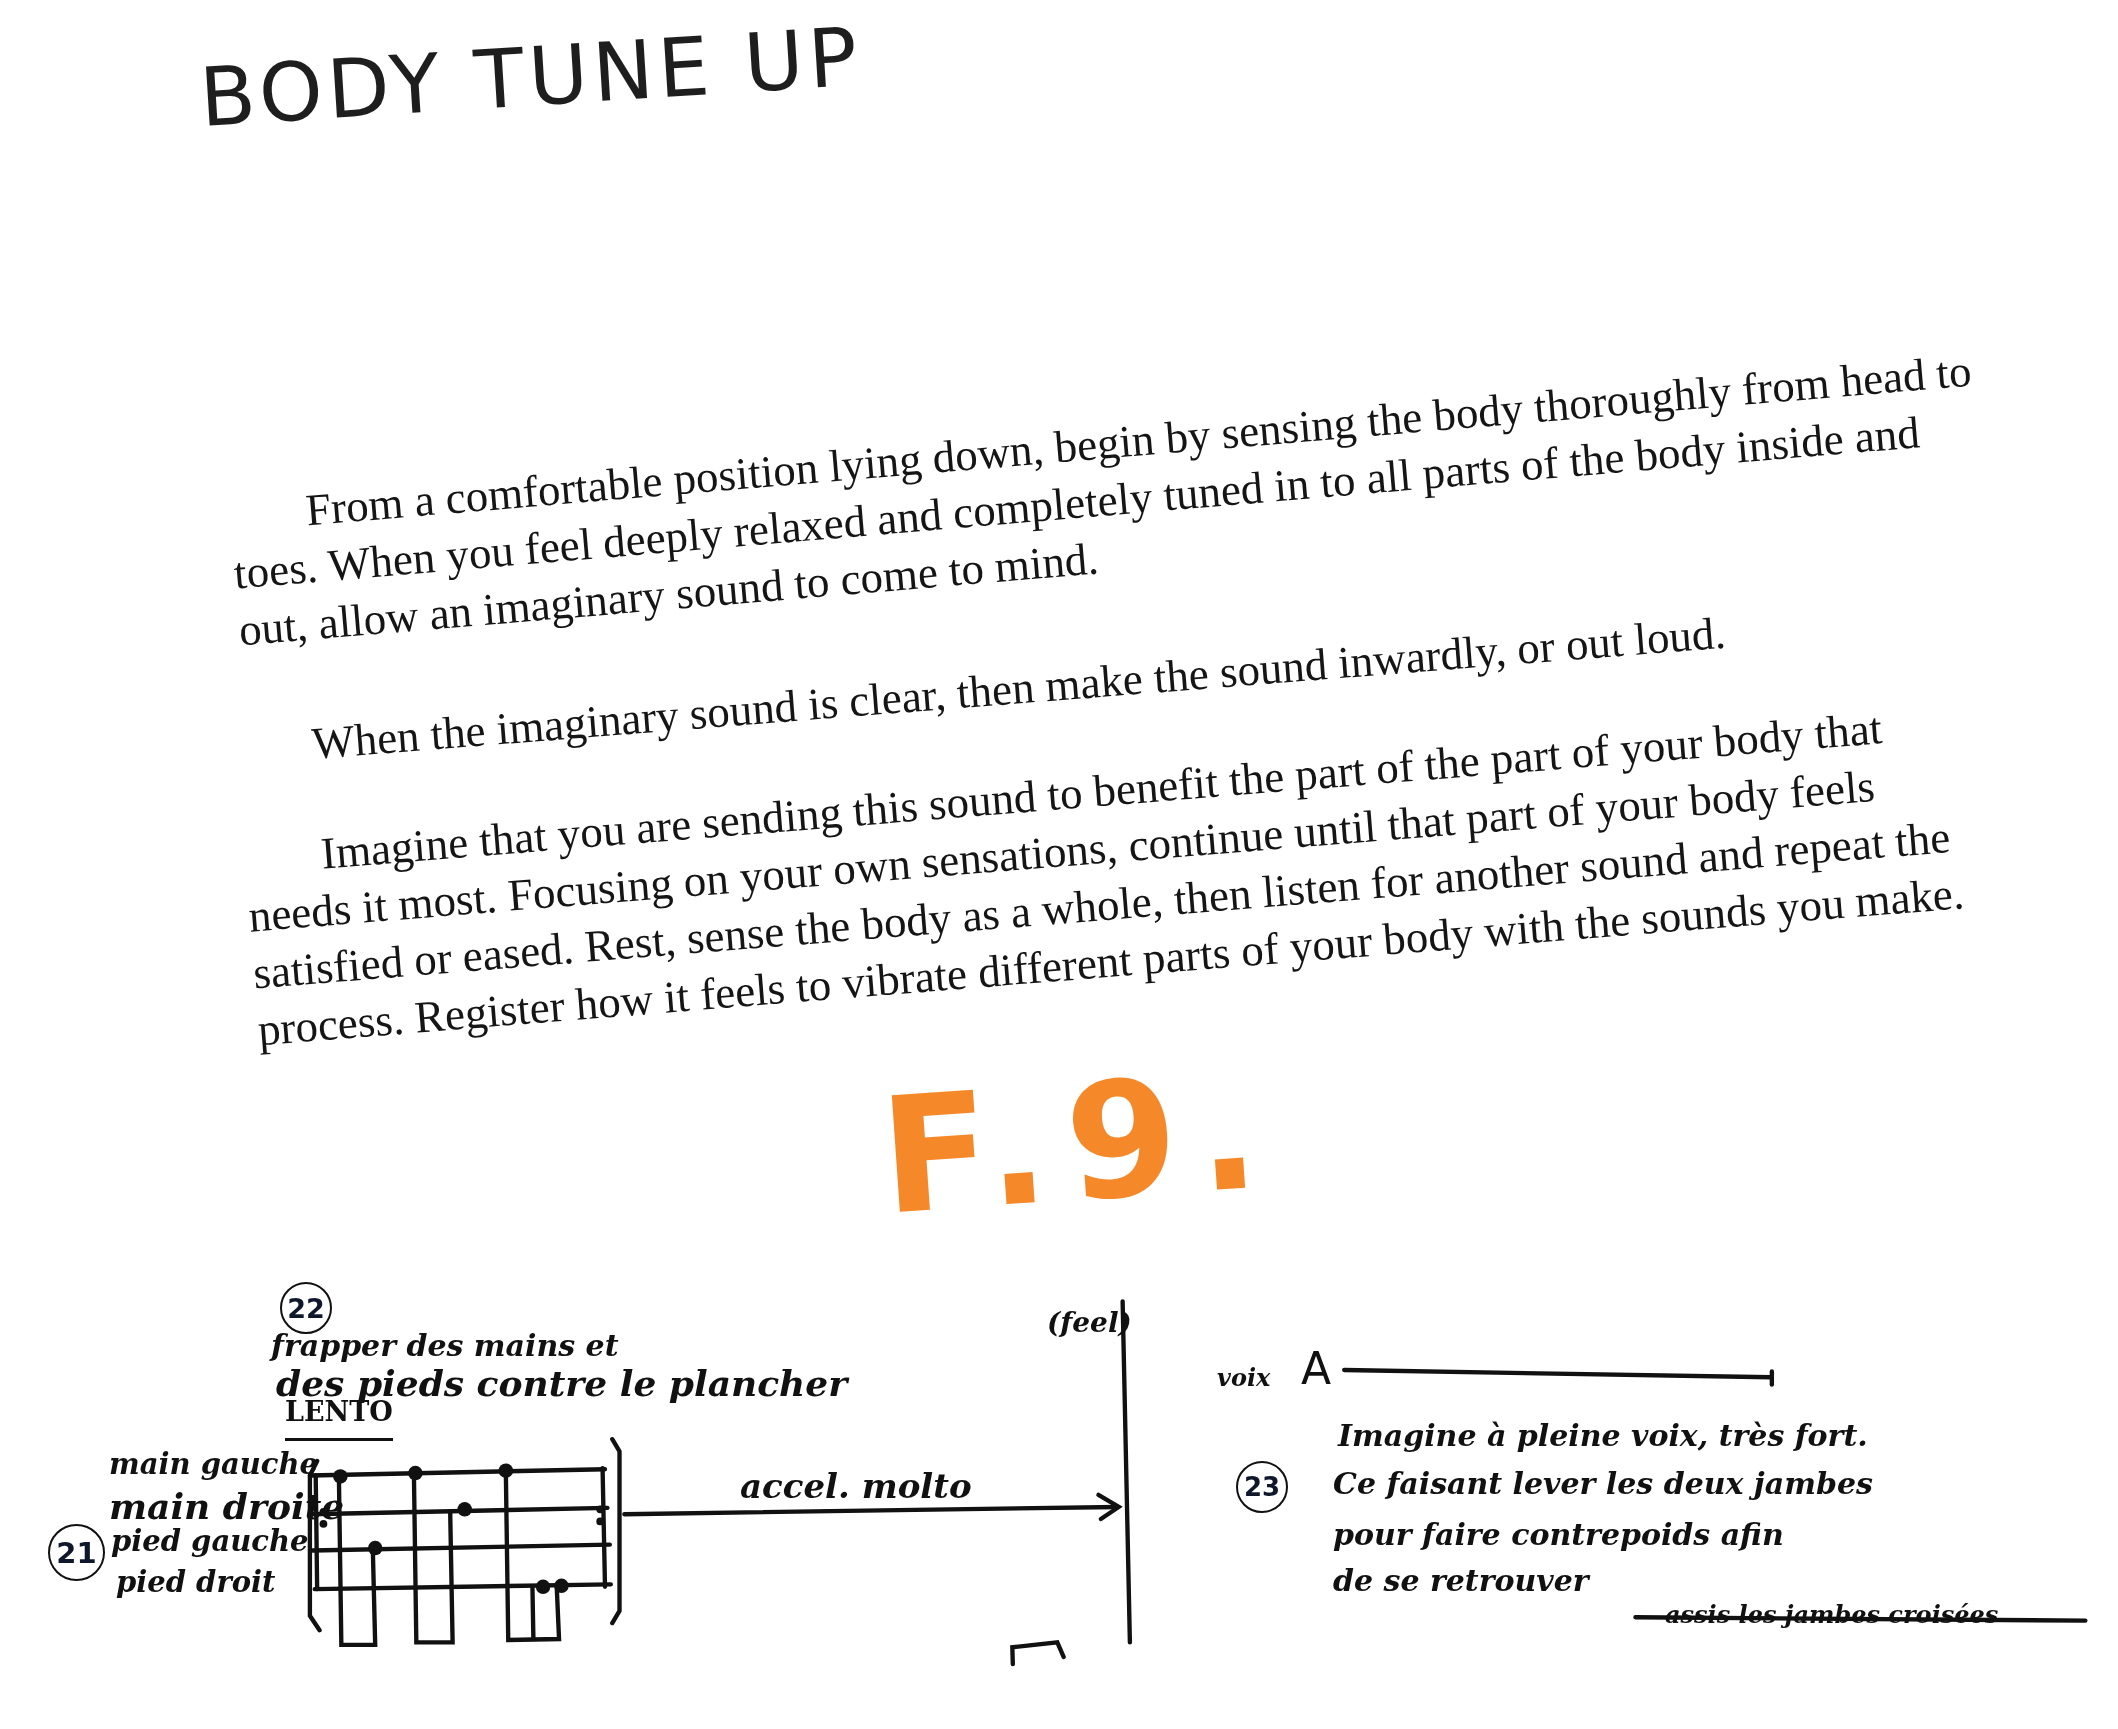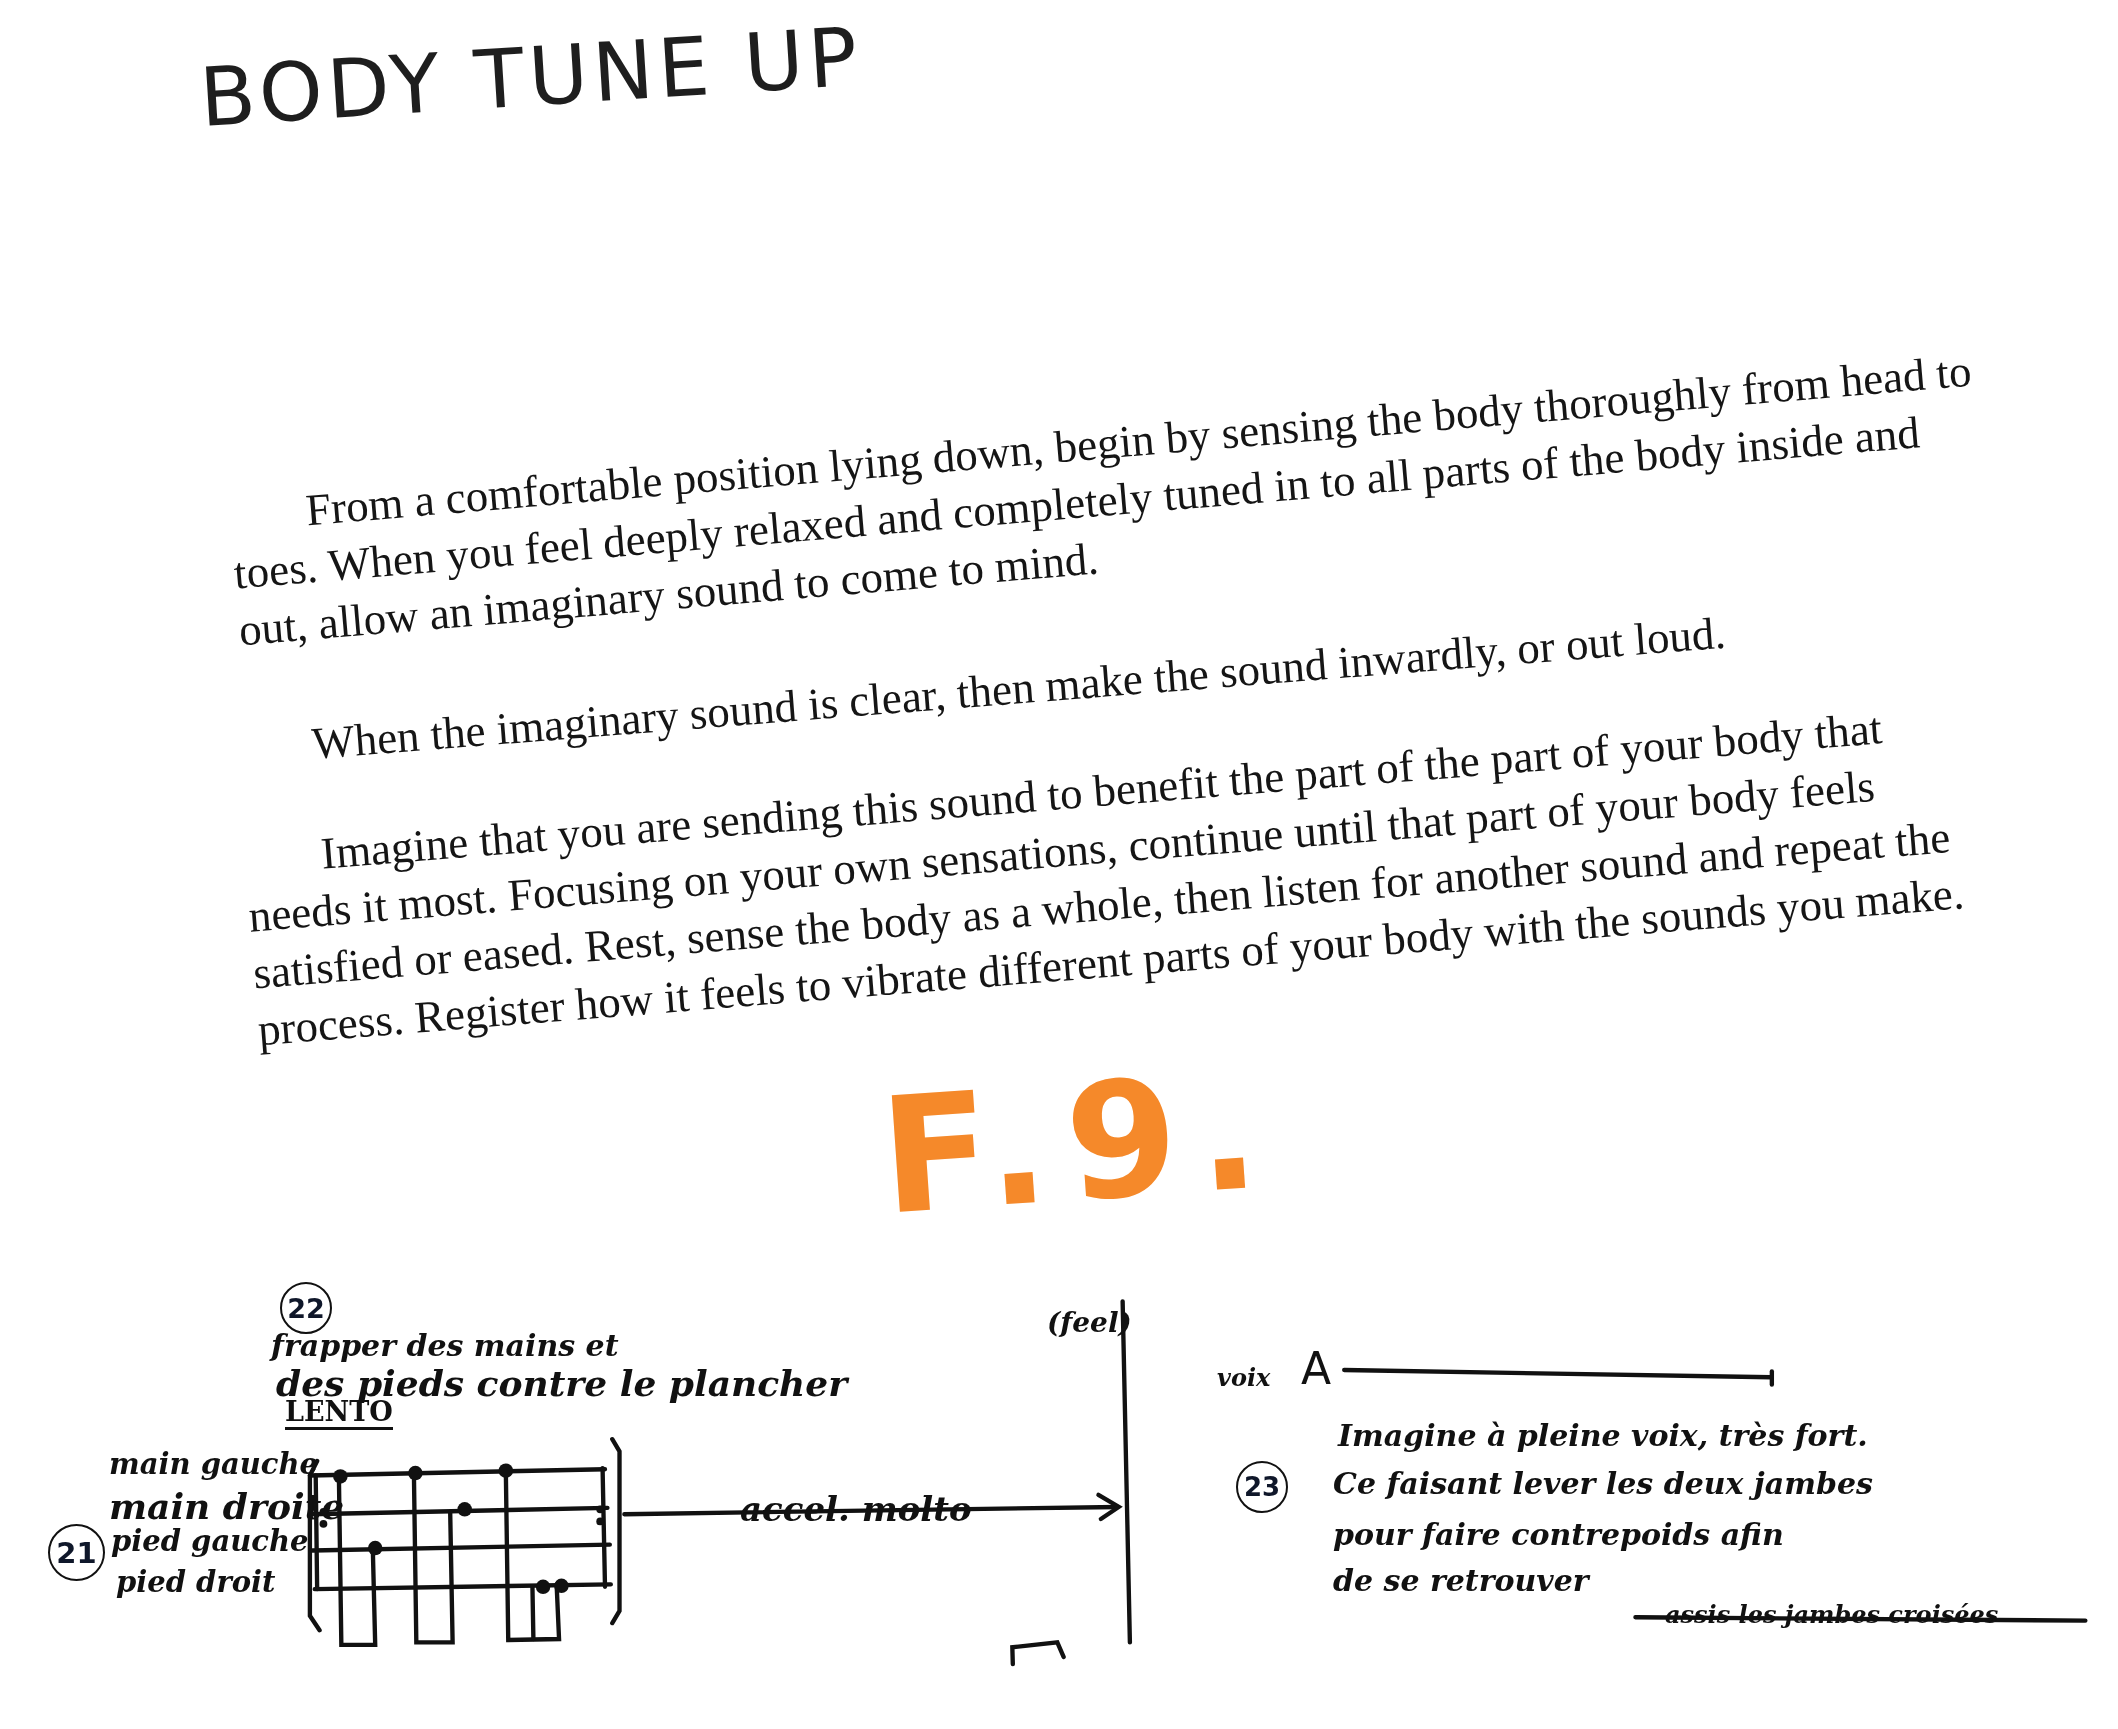--- a/index.html
+++ b/index.html
@@ -59,21 +59,21 @@
   <span class="line">needs it most. Focusing on your own sensations, continue until that part of your body feels</span>
   <span class="line">satisfied or eased. Rest, sense the body as a whole, then listen for another sound and repeat the</span>
   <span class="line">process. Register how it feels to vibrate different parts of your body with the sounds you make.</span>
 </div>
 
 <div class="fig-label">F.9.</div>
 
 <div class="circled" style="left:280px; top:1282px; width:48px; height:48px; font-size:27px;">22</div>
 <div class="hand" style="left:271px; top:1328px; font-size:30px;text-align:center;">frapper des mains et</div>
 <div class="hand" style="left:276px; top:1362px; font-size:36px;">des pieds contre le plancher</div>
-<div class="hand" style="left:285px; top:1396px; font-size:27px; font-style:normal; border-bottom:3.4px solid #111; padding-bottom:0;">LENTO</div>
+<div class="hand" style="left:285px; top:1396px; font-size:27px; font-style:normal; border-bottom:3.4px solid #111; padding-bottom:11px;">LENTO</div>
 
 <div class="circled" style="left:48px; top:1524px; width:53px; height:53px; font-size:29px;">21</div>
 <div class="hand" style="left:109px; top:1447px; font-size:29px;">main gauche</div>
 <div class="hand" style="left:109px; top:1485px; font-size:36px;">main droite</div>
 <div class="hand" style="left:111px; top:1524px; font-size:29px;">pied gauche</div>
 <div class="hand" style="left:116px; top:1565px; font-size:29px;">pied droit</div>
 
 <svg width="2119" height="1729" viewBox="0 0 4379 3574">
   <g stroke="#111" stroke-width="9" fill="none" stroke-linecap="round">
 
@@ -115,21 +115,21 @@
     <circle cx="775" cy="3200" r="15"></circle>
     <circle cx="1122" cy="3280" r="15"></circle>
     <circle cx="1160" cy="3278" r="15"></circle>
     <circle cx="668" cy="3125" r="8"></circle>
     <circle cx="668" cy="3150" r="8"></circle>
     <circle cx="1240" cy="3120" r="8"></circle>
     <circle cx="1240" cy="3145" r="8"></circle>
   </g>
 </svg>
 
-<div class="hand" style="left:740px; top:1466px; font-size:34px;margin-top:23px;">accel. molto</div>
+<div class="hand" style="left:740px; top:1466px; font-size:34px;">accel. molto</div>
 <div class="hand" style="left:1047px; top:1306px; font-size:28px;">(feel)</div>
 
 <div class="hand" style="left:1217px; top:1363px; font-size:24px;">voix</div>
 <div class="hand" style="left:1301px; top:1343px; font-size:44px; font-style:normal; font-weight:normal; font-family:'DejaVu Sans', sans-serif;">A</div>
 <div class="circled" style="left:1236px; top:1461px; width:48px; height:48px; font-size:26px;text-align:right;">23</div>
 <div class="hand" style="left:1338px; top:1418px; font-size:30px;">Imagine à pleine voix, très fort.</div>
 <div class="hand" style="left:1333px; top:1466px; font-size:30px;">Ce faisant lever les deux jambes</div>
 <div class="hand" style="left:1333px; top:1517px; font-size:30px;">pour faire contrepoids afin</div>
 <div class="hand" style="left:1333px; top:1563px; font-size:30px;">de se retrouver</div>
 <div class="hand" style="left:1665px; top:1560px; font-size:24px;margin-top:40px;">assis les jambes croisées</div>

